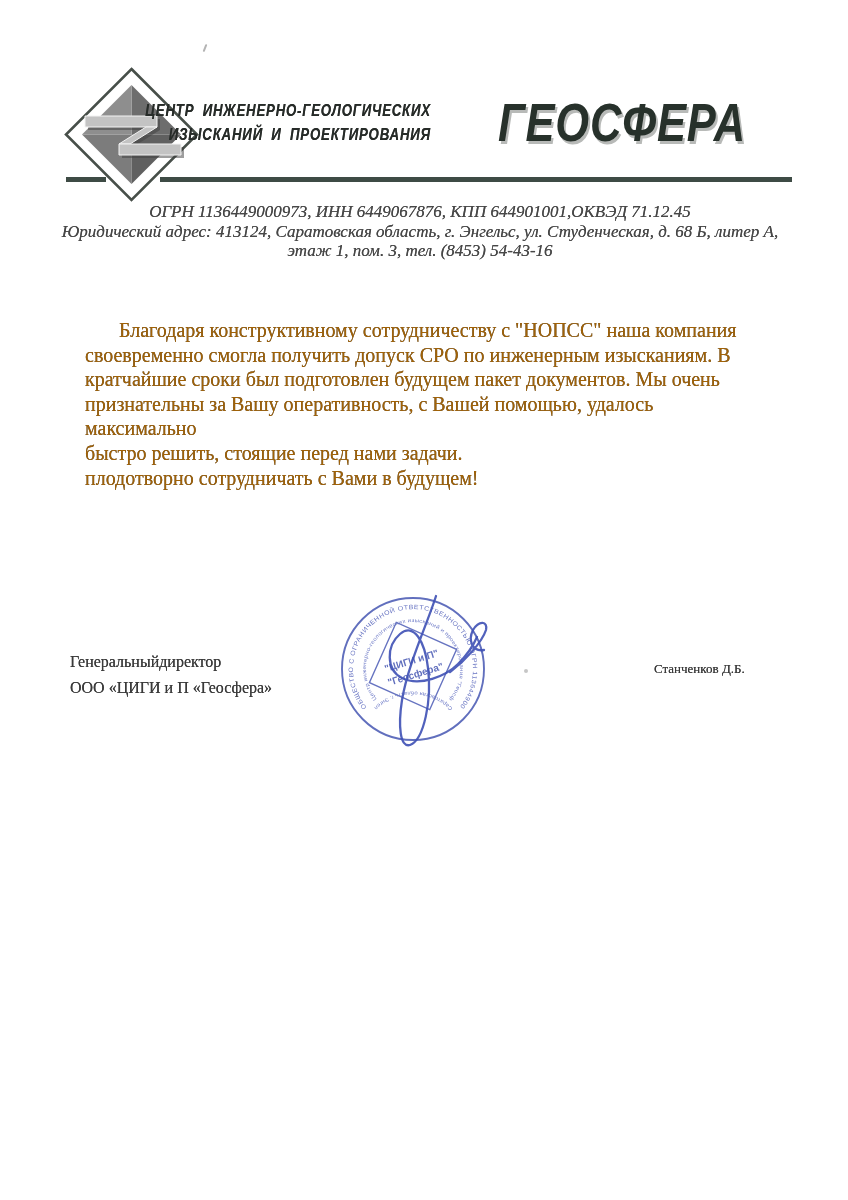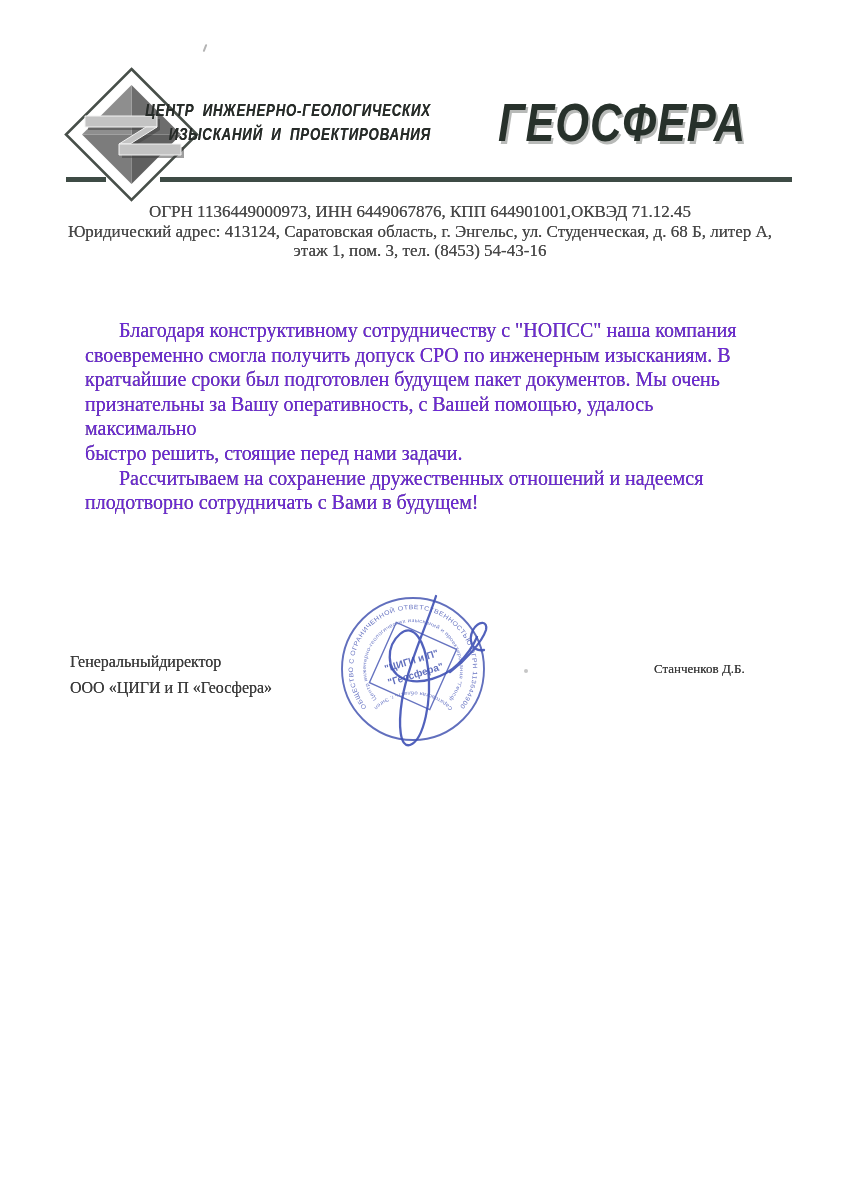--- a/index.html
+++ b/index.html
@@ -30,27 +30,27 @@
     position:absolute;left:204px;top:44px;width:2px;height:8px;background:#b4b4b4;
     transform:rotate(22deg);border-radius:1px;
   }
   .speck-2{
     position:absolute;left:524px;top:669px;width:4px;height:4px;background:#a7a7a7;
     border-radius:50%;opacity:.65;
   }
   
   .reg{
     position:absolute;left:0;top:202px;width:840px;text-align:center;
-    font-size:17px;line-height:19.5px;color:#474747;
+    font-style:italic;font-size:17px;line-height:19.5px;color:#474747;
     text-shadow:0 0 .4px #555;
   }
   
   .letter-body{
     position:absolute;left:85px;top:318px;width:678px;
-    font-size:20px;line-height:24.5px;color:#6d28d9;text-shadow:0 0 .4px #4a4a4a;
+    font-size:20px;line-height:24.5px;color:#a16207;text-shadow:0 0 .4px #4a4a4a;
   }
   .p1-l1,.p2-l1{text-indent:34px;}
   .p2{margin-top:0.5px;}
   
   .sig-title{
     position:absolute;left:70px;top:649px;font-size:16px;line-height:25.5px;
     color:#3a3a3a;text-shadow:0 0 .4px #4a4a4a;
   }
   .sig-name{
     position:absolute;left:654px;top:661px;font-size:13px;color:#3a3a3a;
@@ -104,21 +104,20 @@
 
   <div class="letter-body">
     <div class="p1">
       <div class="p1-l1">Благодаря конструктивному сотрудничеству с "НОПСС" наша компания</div>
       <div>своевременно смогла получить допуск СРО по инженерным изысканиям.  В</div>
       <div>кратчайшие сроки был подготовлен будущем пакет документов. Мы очень</div>
       <div>признательны за Вашу оперативность, с Вашей помощью, удалось максимально</div>
       <div>быстро решить, стоящие перед нами задачи.</div>
     </div>
     <div class="p2">
-      <div class="p2-l1">Рассчитываем на сохранение дружественных отношений и надеемся</div>
       <div>плодотворно сотрудничать с Вами в будущем!</div>
     </div>
   </div>
 
   <div class="sig-title">
     <div>Генеральныйдиректор</div>
     <div>ООО «ЦИГИ и П «Геосфера»</div>
   </div>
   <div class="sig-name">Станченков Д.Б.</div>
 

